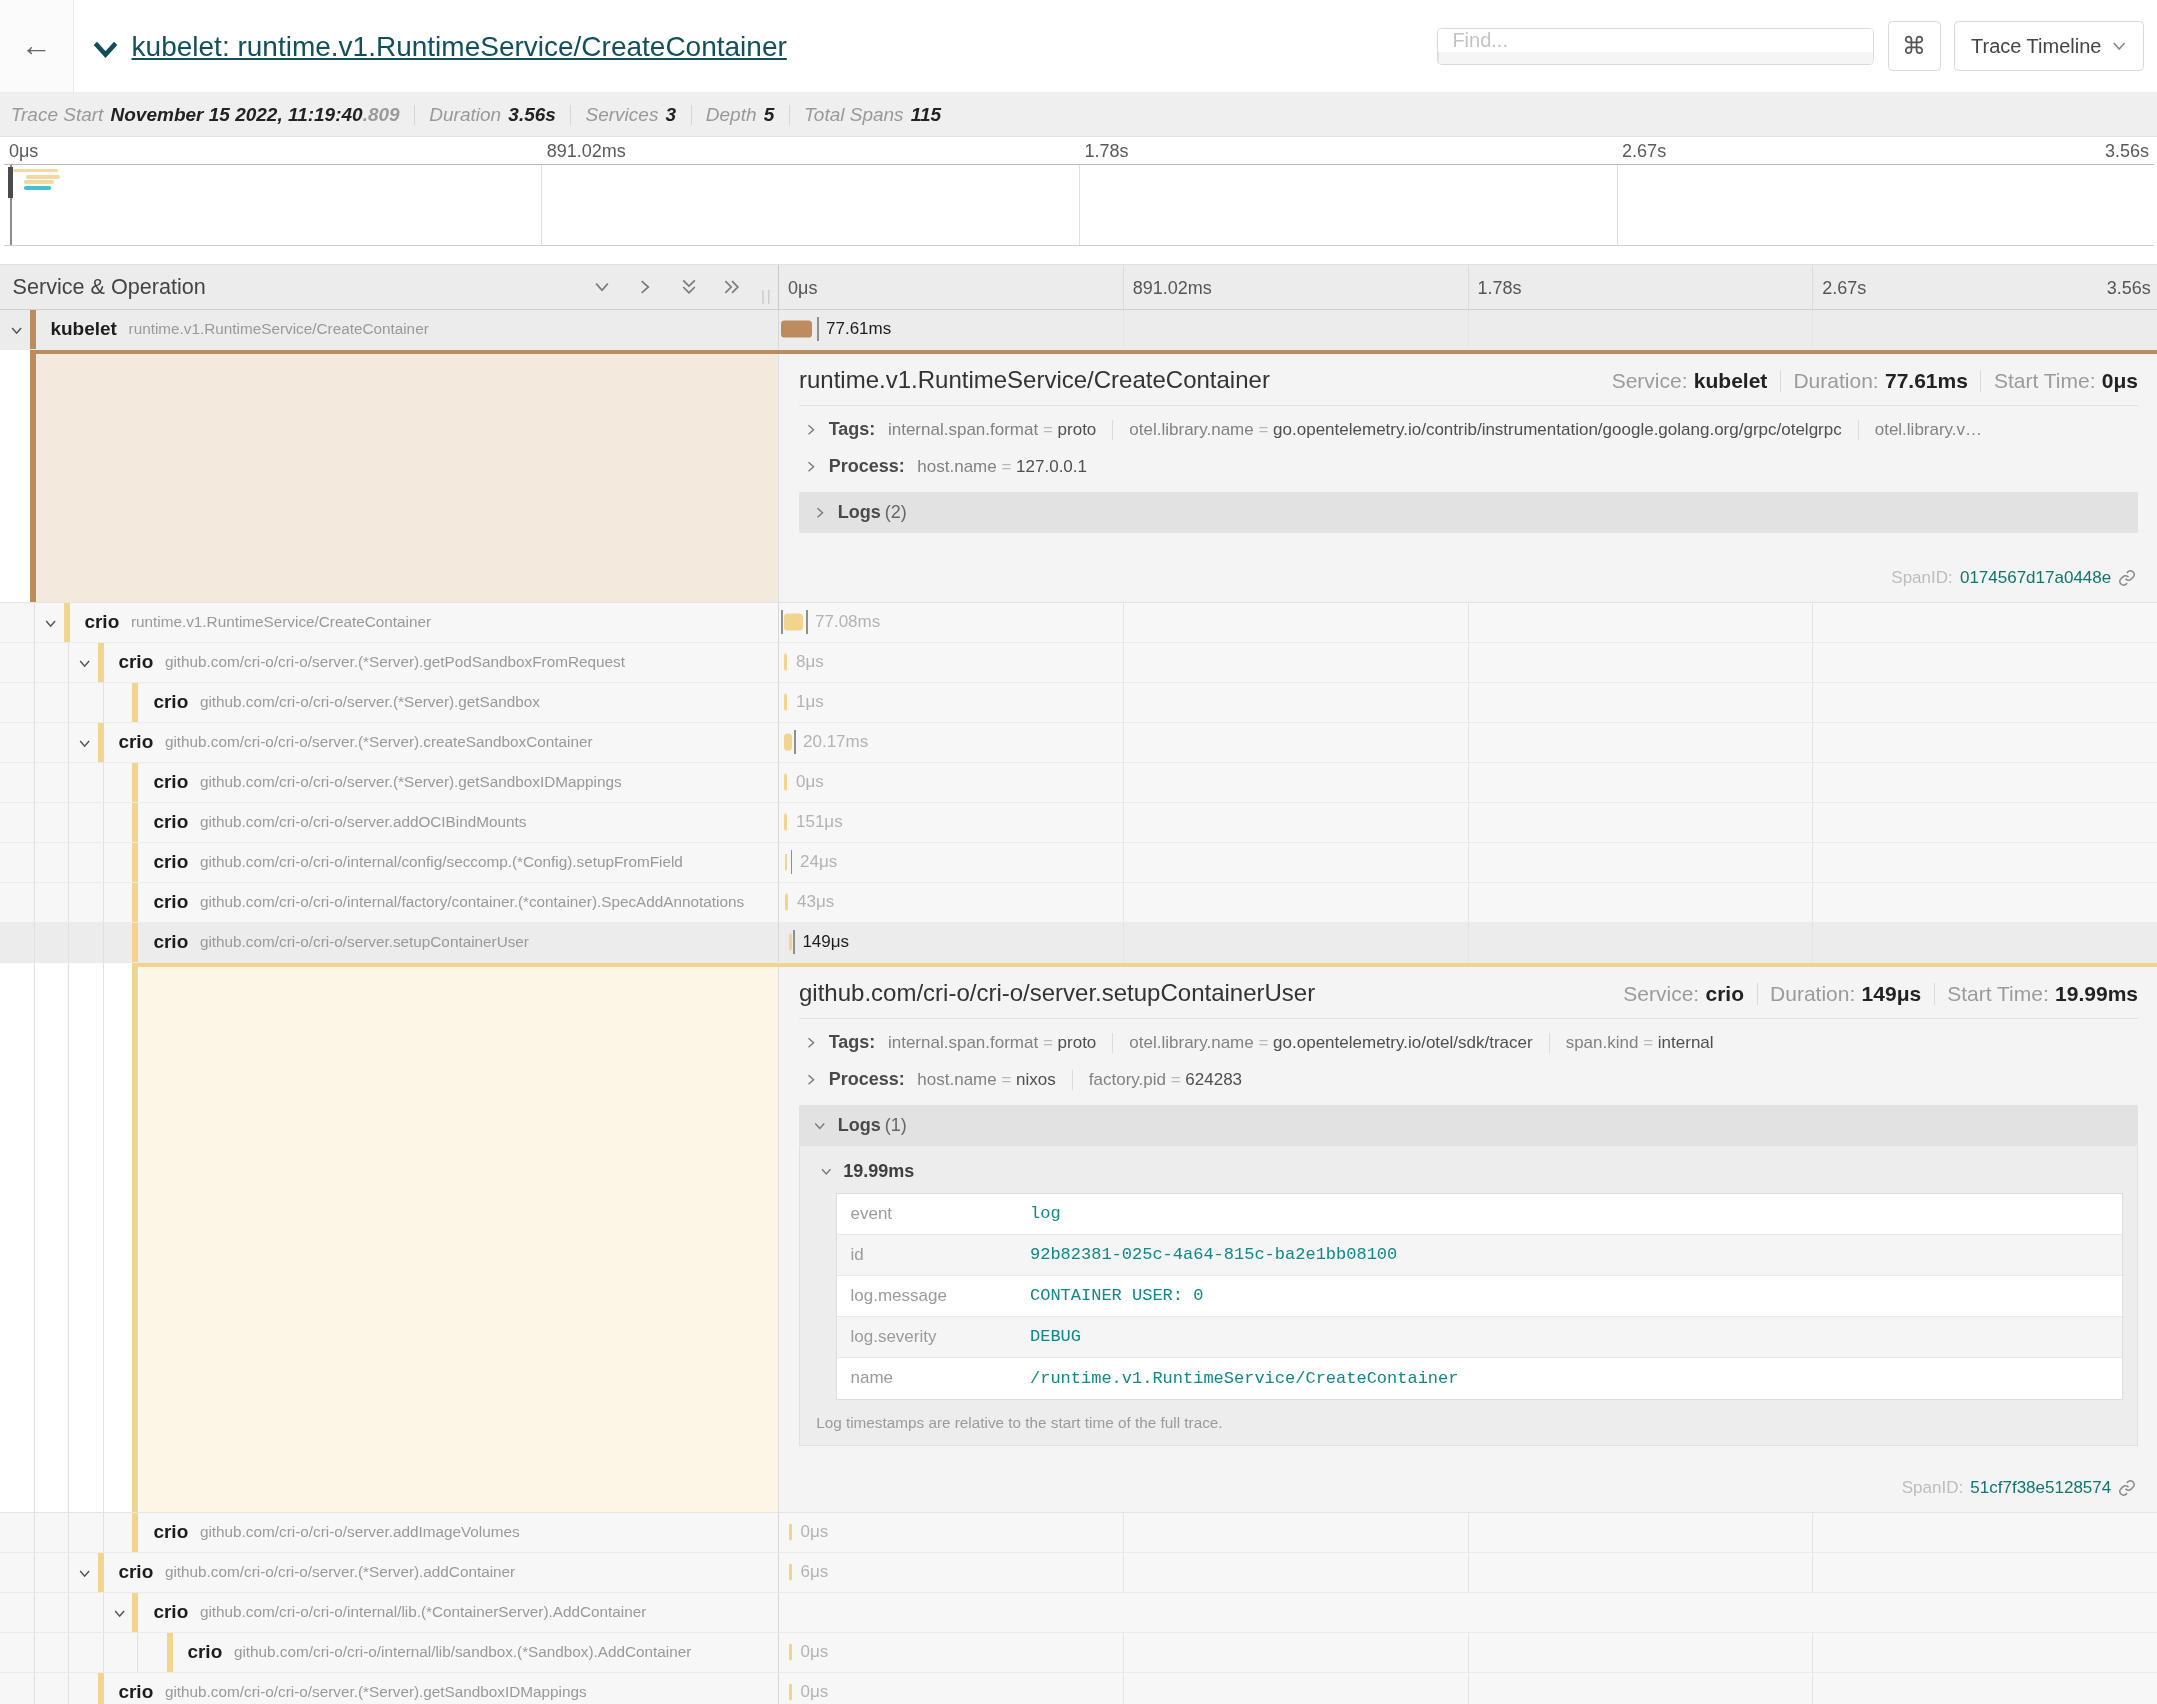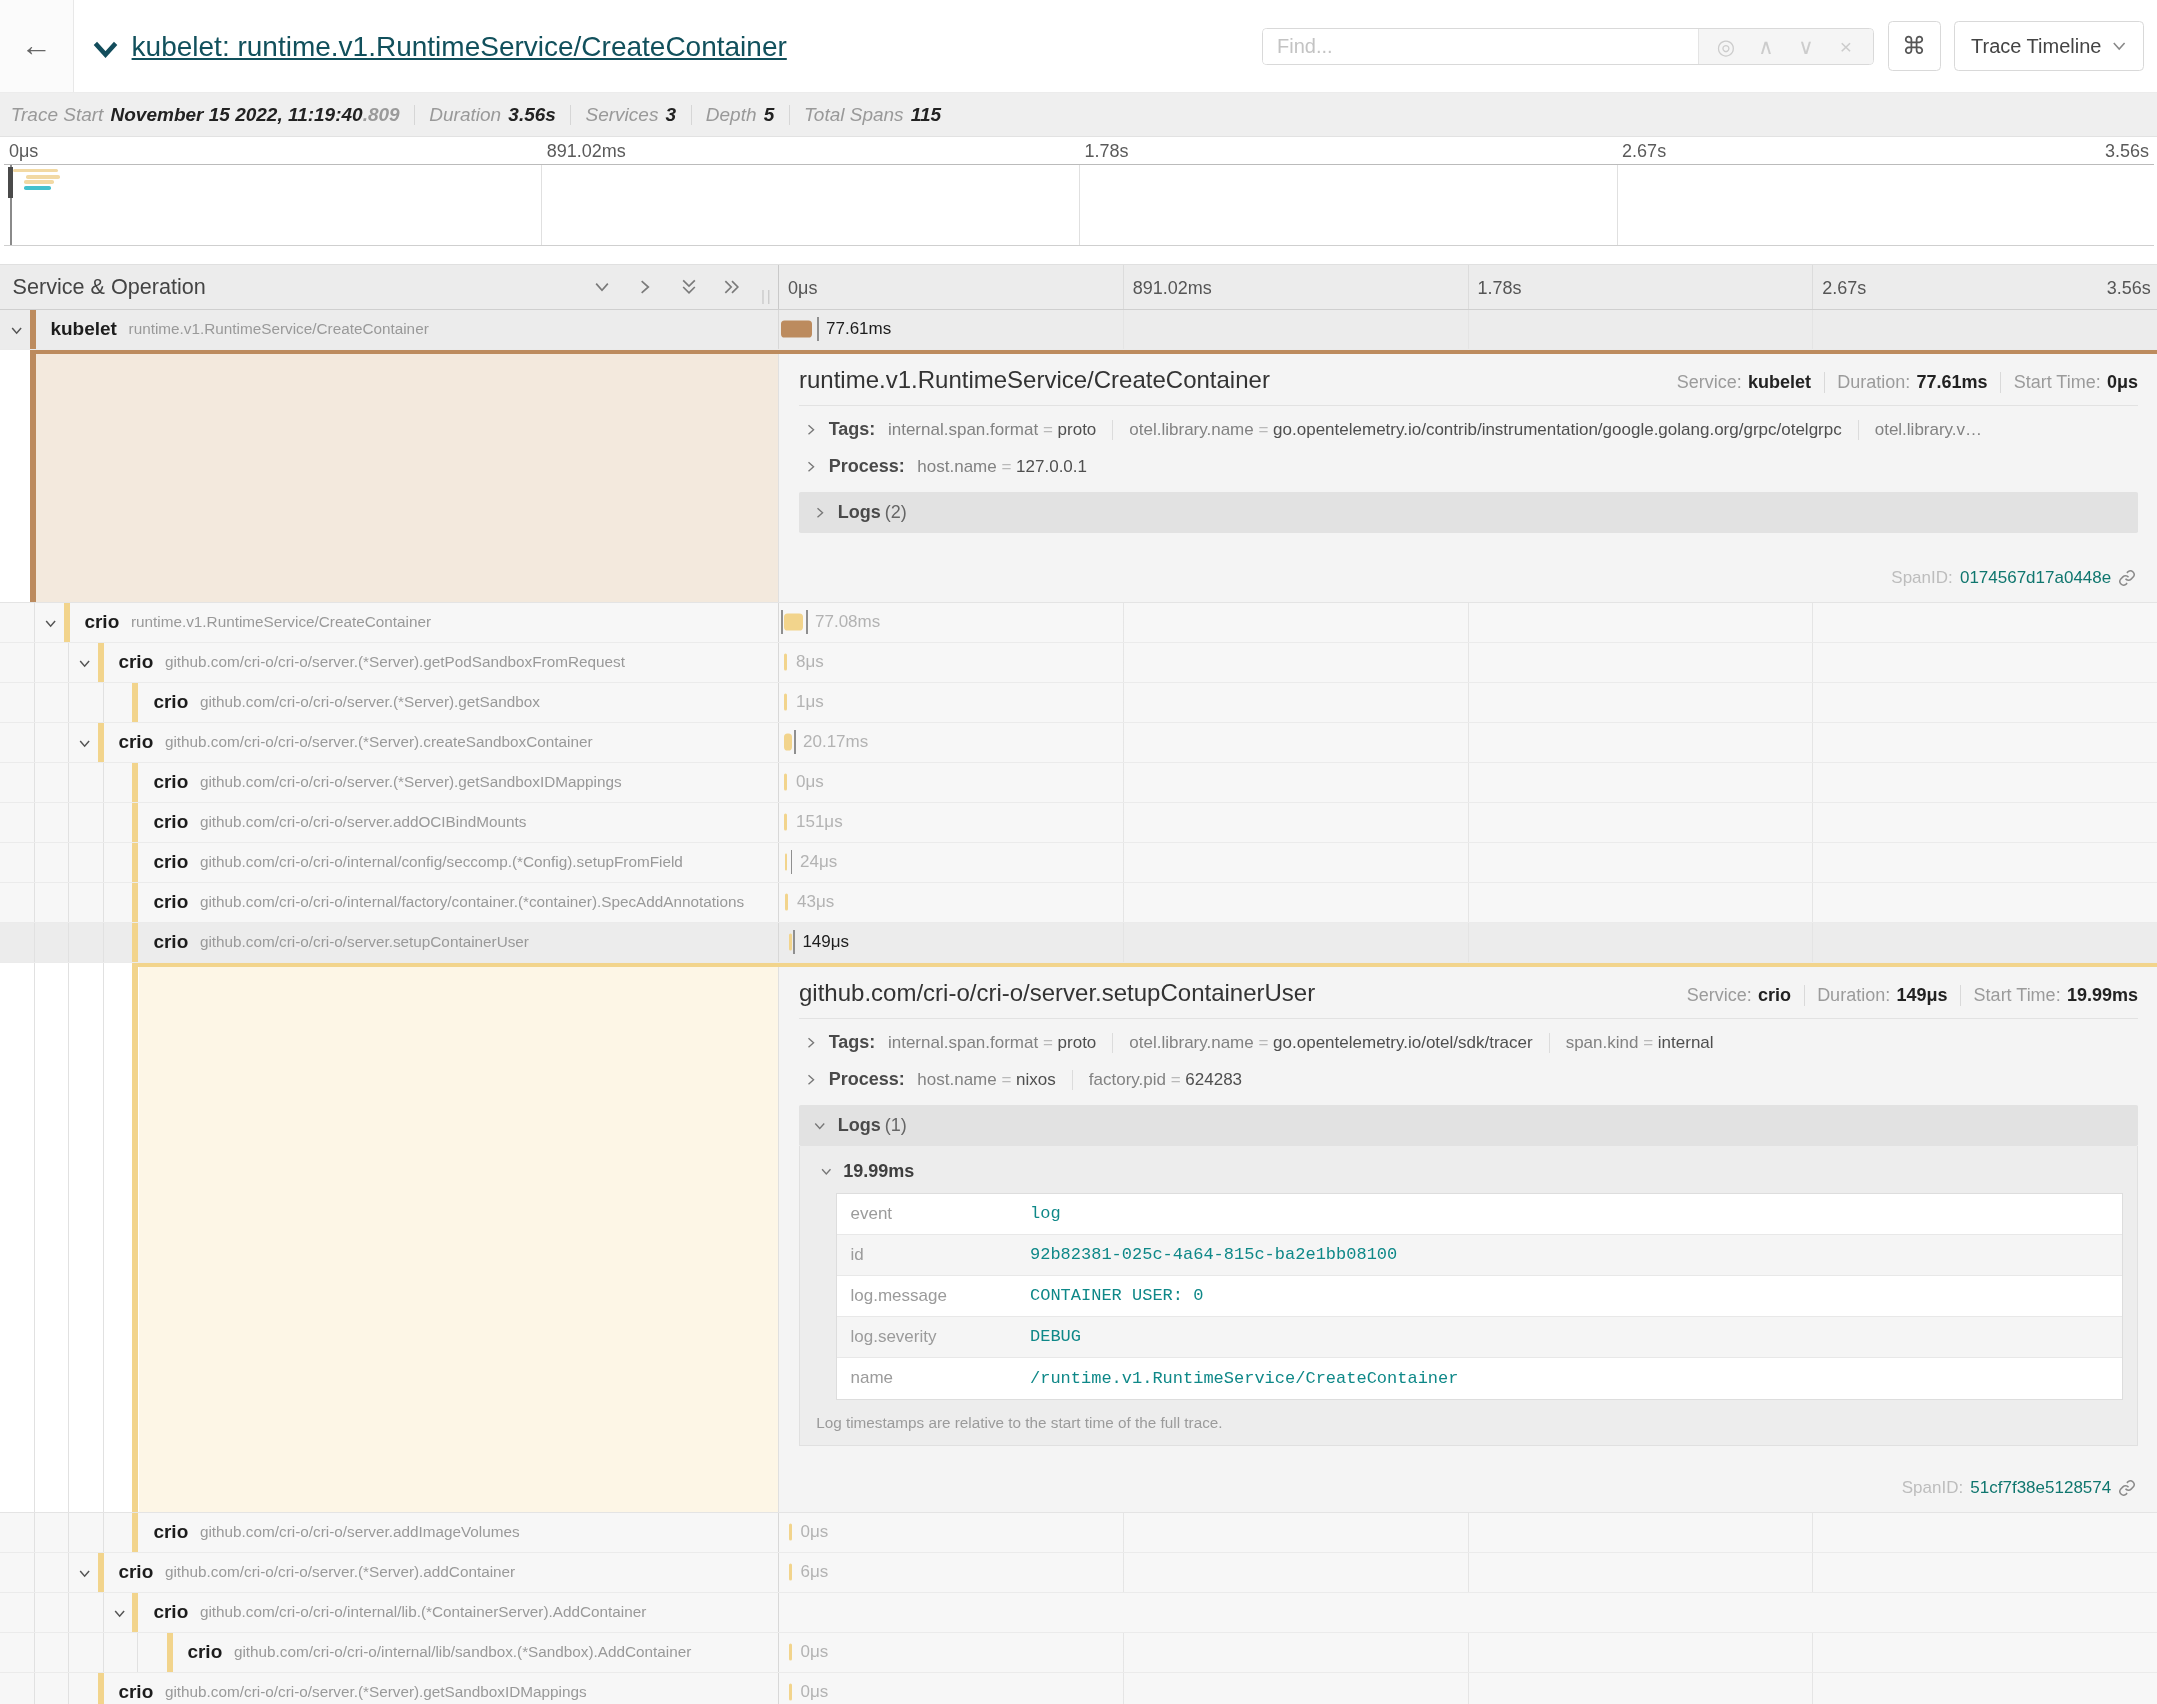--- a/index.html
+++ b/index.html
@@ -9,21 +9,21 @@
 
   
   .topbar { height:93px; display:flex; align-items:center; border-bottom:0.9px solid #ececec; }
   .back-btn { width:74px; height:100%; background:#fbfbfb; border:none; border-right:0.9px solid #e8e8e8;
               font-size:31px; color:#666; cursor:pointer; }
   .title-chev { margin:5.4px 12.6px 0 18px; color:#134d5c; }
   .title-wrap { display:flex; flex-direction:column; }
   .trace-title { font-size:28px; color:#11505c; text-decoration:underline; font-weight:500; line-height:31px; }
   .trace-id { font-size:21.6px; color:#a9a9a9; margin-top:2.7px; }
   .top-right { margin-left:auto; display:flex; align-items:center; gap:13.5px; padding-right:14.4px; }
-  .find-group { display:flex; height:37px; border:0.9px solid #d9d9d9; border-radius:4.5px; overflow:hidden; }
+  .find-group { display:flex; height:37px; border:0.9px solid #d9d9d9; border-radius:4.5px; overflow:hidden;flex-direction:column; }
   .find-input { width:435px; border:none; outline:none; padding:0 14.4px; font-size:20px;
                 font-family:"Liberation Sans",sans-serif; color:#444; }
   .find-input::placeholder { color:#c3c3c3; }
   .find-icons { display:flex; align-items:center; background:#f5f5f5; border-left:0.9px solid #e4e4e4; padding:0 7.2px; }
   .find-icons .fic { width:40px; text-align:center; color:#ccc; font-size:21px; cursor:pointer; line-height:49px; }
   .sq-btn { width:53px; height:50px; border:0.9px solid #d9d9d9; border-radius:4.5px; background:#fff;
             font-size:24px; color:#555; cursor:pointer; }
   .view-btn { height:50px; border:0.9px solid #d9d9d9; border-radius:4.5px; background:#fff; padding:0 16px;
               font-size:20px; color:#444; display:flex; align-items:center; gap:10.8px; cursor:pointer; }
   .view-btn .vchev { color:#888; }
@@ -86,21 +86,21 @@
   .detail-row { display:flex; position:relative; border-bottom:0.9px solid #e4e4e4; }
   #detail-kubelet { height:253px; }
   #detail-crio { height:550px; }
   .gutter { width:779px; position:relative; background:#fff; border-right:0.9px solid #e0e0e0; }
   .gutter .gbar { position:absolute; top:0; bottom:0; width:6.3px; }
   .gutter .tint { position:absolute; top:0; bottom:0; right:0; }
   .topline { position:absolute; top:0; height:3.6px; right:0; z-index:2; }
   .panel { flex:1; background:#f4f4f4; padding:12.6px 20px 10.8px 20px; display:flex; flex-direction:column; overflow:hidden; }
   .p-head { display:flex; align-items:baseline; margin-top:3.6px; }
   .p-title { font-size:24px; font-weight:400; color:#333; flex:1; white-space:nowrap; overflow:hidden; }
-  .p-meta { display:flex; align-items:center; font-size:18px; white-space:nowrap;margin-left:48px; }
+  .p-meta { display:flex; align-items:center; font-size:21px; white-space:nowrap;margin-left:48px; }
   .m-label { color:#9b9b9b; margin-right:6.3px; }
   .m-value { color:#222; font-weight:bold; }
   .m-div { width:0.9px; height:21.6px; background:#d9d9d9; margin:0 12.6px; }
   .p-divider { height:0.9px; background:#e2e2e2; margin:10.8px 0 5.4px 0; }
   .acc-row { display:flex; align-items:center; padding:8px 0; font-size:17px; cursor:pointer; }
   .acc-chev { color:#777; margin:0 10.8px 0 5.4px; display:flex; }
   .acc-label { font-weight:bold; color:#4a4a4a; font-size:18px; margin-right:12.6px; }
   .kv { color:#555; display:inline-flex; align-items:center; padding:0 16px; }
   .kv:first-of-type { padding-left:0; }
   .kv + .kv { border-left:0.9px solid #dcdcdc; }

